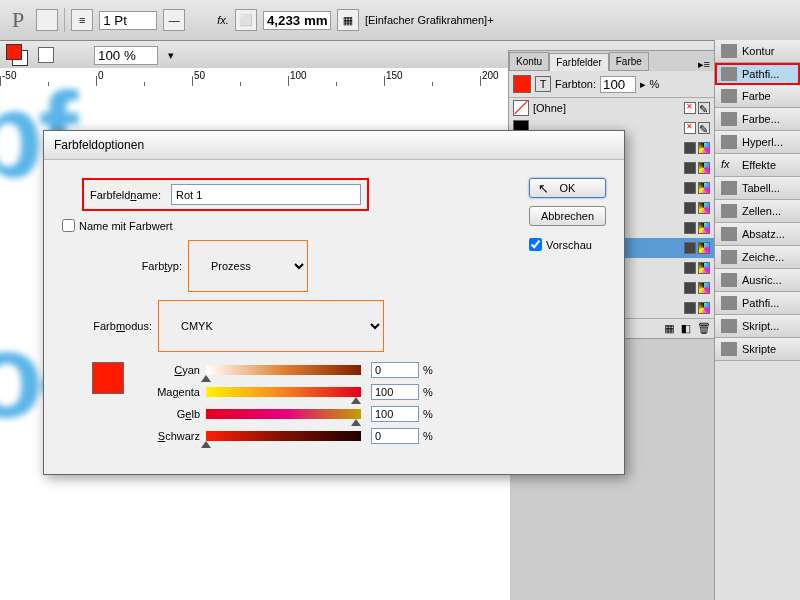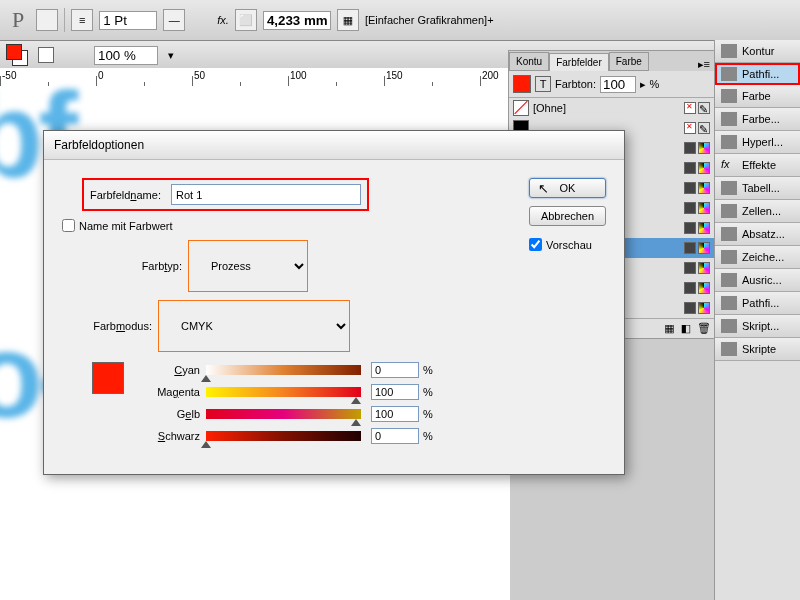--- a/index.html
+++ b/index.html
@@ -292,21 +292,21 @@
     <div class="field-row" style="">
       <input type="checkbox" style="">
       <span style="margin-left:4px">Name mit Farbwert</span>
     </div>
     <div class="field-row">
       <span class="field-lbl" style="width:120px"><span>Farb</span><span style="text-decoration:underline">t</span><span>yp:</span></span>
       <select style="width:120px"><option>Prozess</option></select>
     </div>
     <div class="field-row">
       <span class="field-lbl" style="width:90px"><span>Farb</span><span style="text-decoration:underline">m</span><span>odus:</span></span>
-      <select style="width:192px"><option>CMYK</option></select>
+      <select style="width:226px"><option>CMYK</option></select>
     </div>
     <div style="display:flex;margin-top:10px;margin-left:30px">
       <div class="swatch-preview"></div>
       <div id="sliders">
           <div class="slider-row">
             <span class="slider-lbl"><span class="u">C</span>yan</span>
             <div class="slider-track sl-c">
               <div class="slider-tri" style="left:-5px"></div>
             </div>
             <div class="val-box">0</div>

